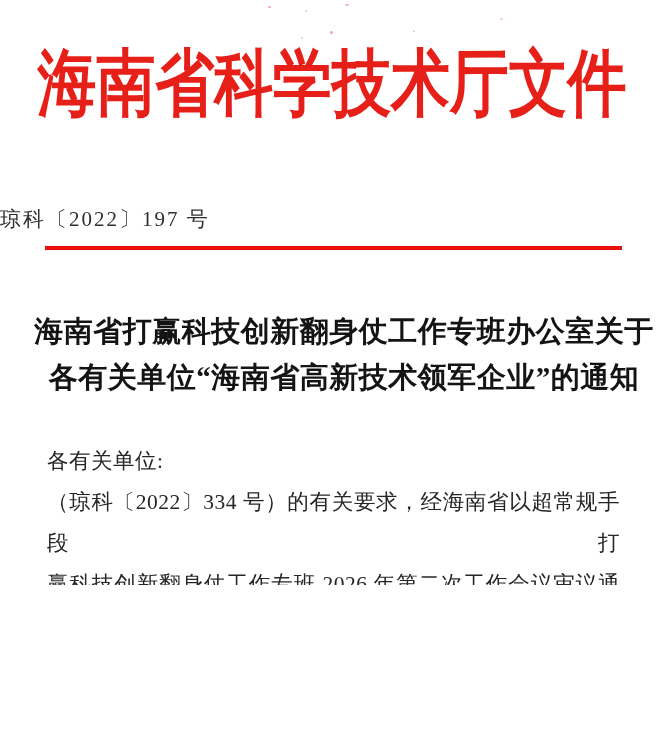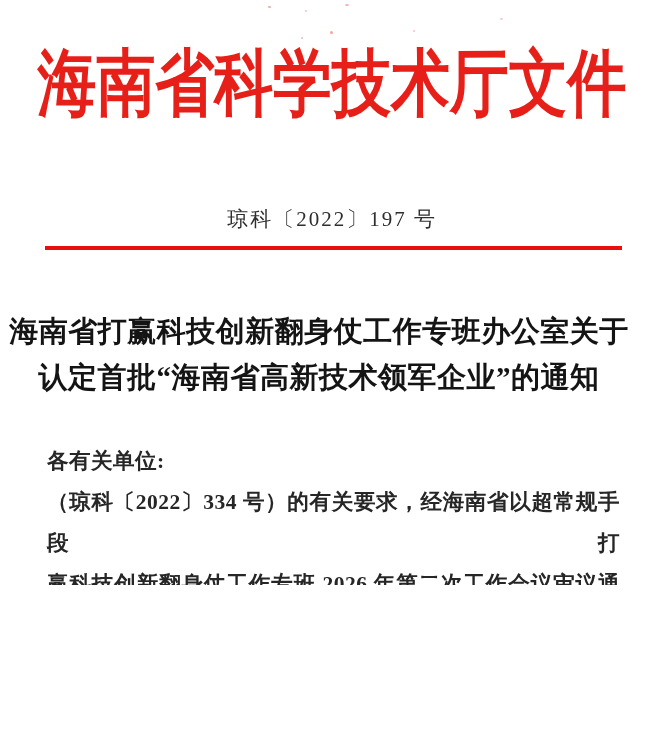--- a/index.html
+++ b/index.html
@@ -45,40 +45,40 @@
     transform: scale(0.92, 1.14);
     transform-origin: 50% 0%;
     white-space: nowrap;
   }
 
   .doc-number {
     position: absolute;
     top: 204px;
     left: 0;
     width: 664px;
-    text-align: center;
+    text-align: left;
     font-size: 21px;
     line-height: 30px;
     letter-spacing: 2px;
     color: #2e2e2e;
   }
 
   .red-rule {
     position: absolute;
     top: 246px;
     left: 45px;
     width: 577px;
     height: 4px;
     background: #e8100c;
   }
 
   .doc-title {
     position: absolute;
     top: 308px;
-    left: 7px;
+    left: 32px;
     width: 624px;
     text-align: center;
     font-size: 29px;
     font-weight: 700;
     line-height: 46px;
     color: #141414;
     letter-spacing: 0.5px;
   }
 
   .body-text {
@@ -86,21 +86,20 @@
     top: 441px;
     left: 47px;
     width: 573px;
     font-size: 21.5px;
     line-height: 41px;
     color: #262626;
     letter-spacing: 0.5px;
   }
   .body-text .line {
     min-height: 41px;
-    font-weight: bold;
   }
   .body-text .justify {
     text-align: justify;
     text-align-last: justify;
   }
   .body-text .indent {
     text-indent: 2em;
   }
 </style>
 </head>
@@ -117,21 +116,21 @@
   <span class="speck s7"></span>
 
   <div class="header-title">海南省科学技术厅文件</div>
 
   <div class="doc-number">琼科〔2022〕197 号</div>
 
   <div class="red-rule"></div>
 
   <div class="doc-title">
     <div class="title-line">海南省打赢科技创新翻身仗工作专班办公室关于</div>
-    <div class="title-line">认定首批“海南省高新技术领军企业”的通知</div>
+    <div class="title-line">各有关单位“海南省高新技术领军企业”的通知</div>
   </div>
 
   <div class="body-text">
     <div class="line">各有关单位:</div>
     <div class="line justify">（琼科〔2022〕334 号）的有关要求，经海南省以超常规手段打</div>
     <div class="line justify">赢科技创新翻身仗工作专班 2026 年第二次工作会议审议通过,现</div>
     <div class="line justify">批复认定齐鲁制药（海南）有限公司、海南葫芦娃药业集团股份</div>
 
   </div>
 

